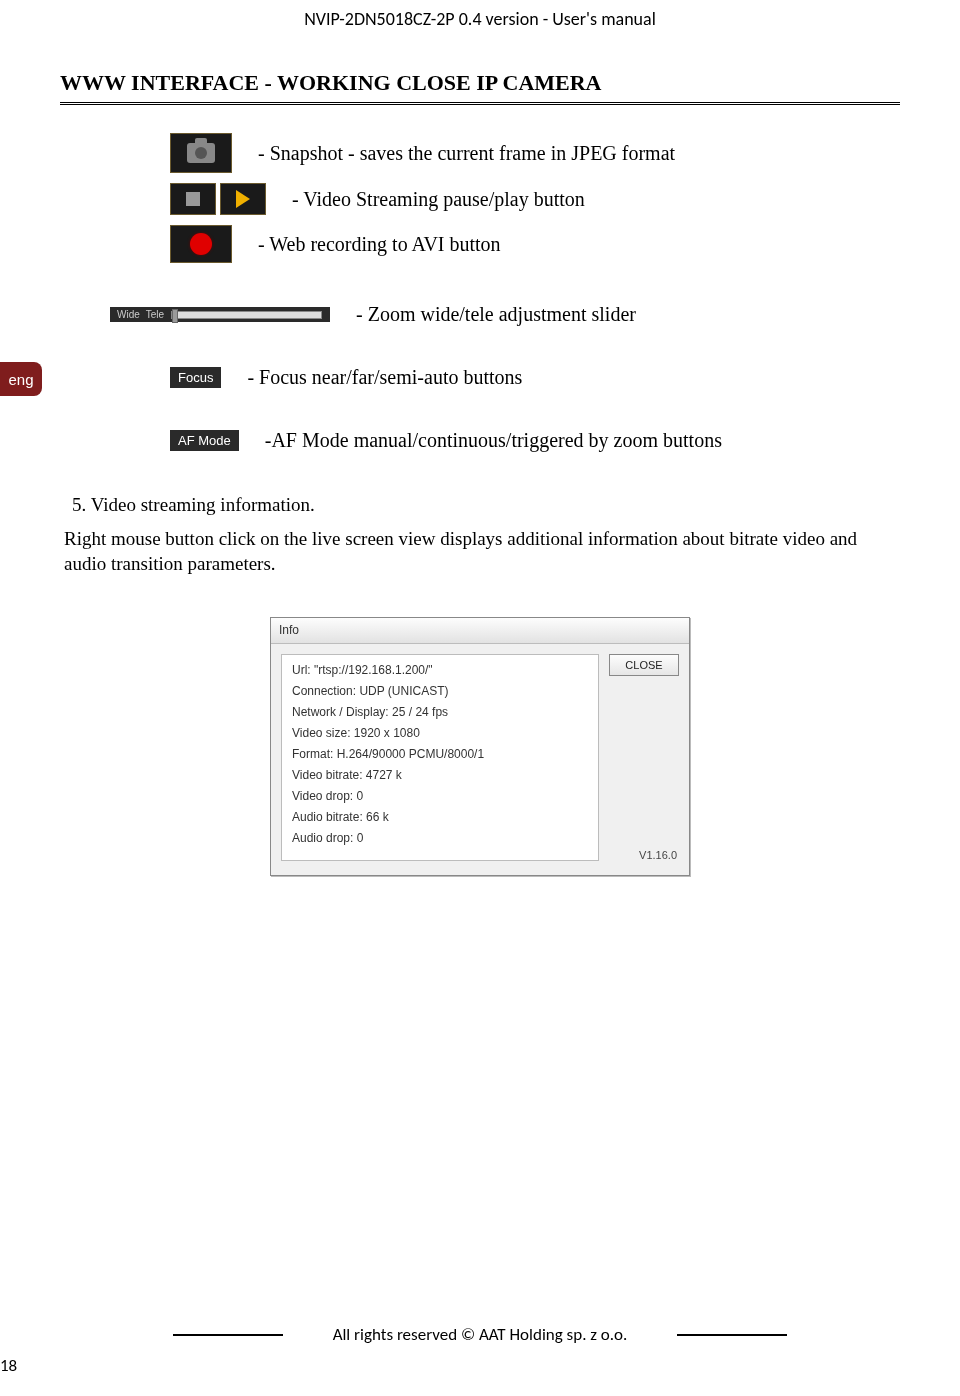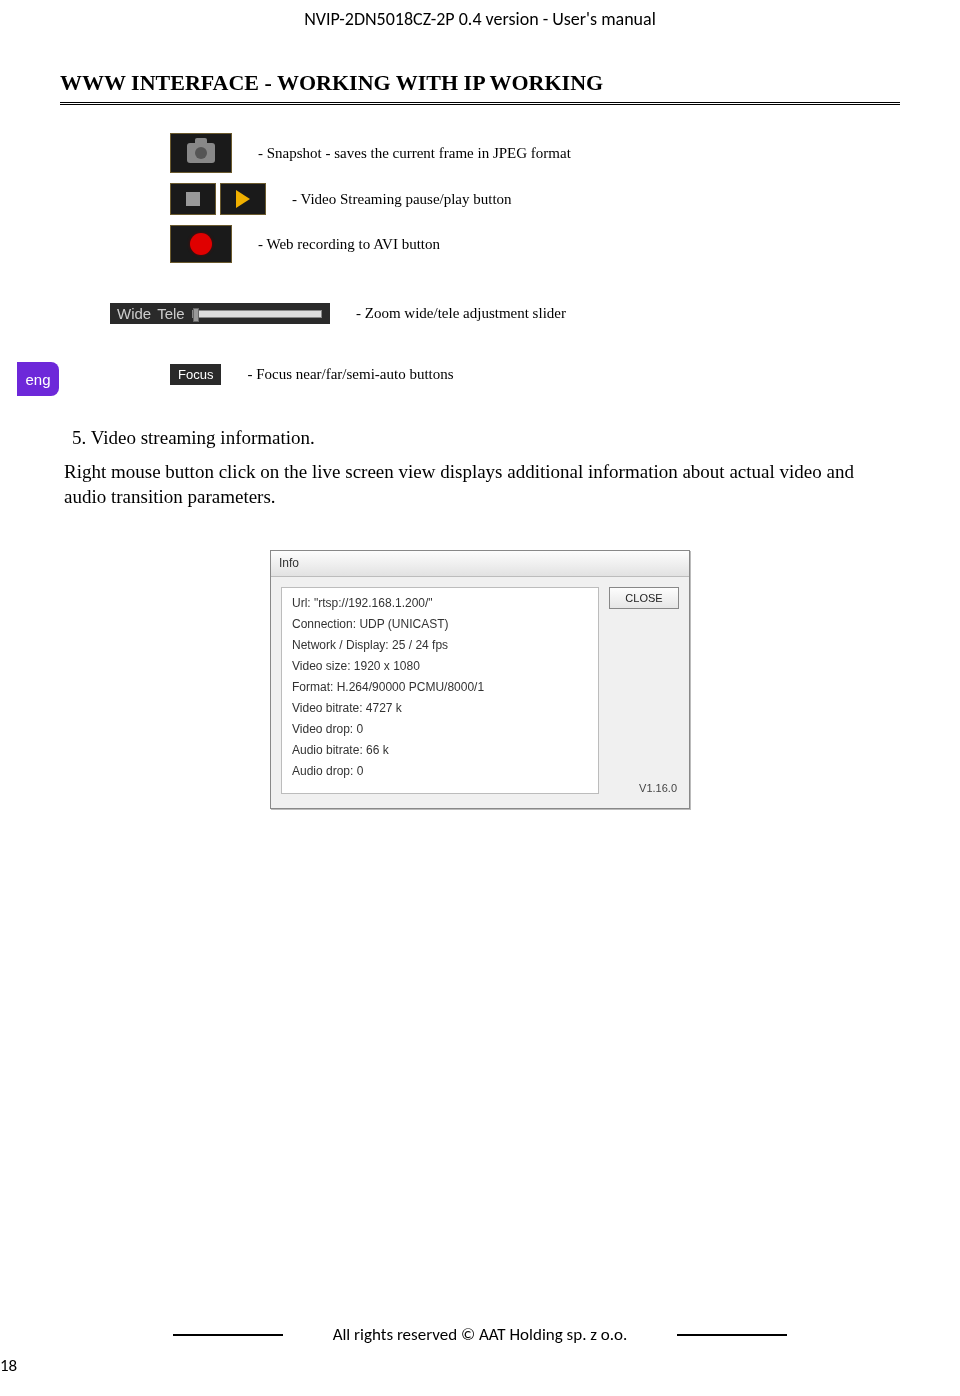--- a/index.html
+++ b/index.html
@@ -34,32 +34,32 @@
   .icon-rows {
     margin-left: 110px;
   }
   .icon-row {
     display: flex;
     align-items: center;
     margin-bottom: 10px;
   }
   .icon-row.gap-lg { margin-bottom: 40px; }
   .icon-desc {
-    font-size: 15px;
+    font-size: 20px;
     font-family: "Times New Roman", serif;
     margin-left: 26px;
   }
   
   .eng-tab {
     position: absolute;
-    left: 17px;
+    left: 0;
     top: 362px;
     width: 42px;
     height: 34px;
-    background: #6d28d9;
+    background: #7f1d1d;
     color: #fff;
     font-family: Arial, sans-serif;
     font-size: 15px;
     display: flex;
     align-items: center;
     justify-content: center;
     border-top-right-radius: 8px;
     border-bottom-right-radius: 8px;
   }
   
@@ -96,23 +96,23 @@
   .rec-icon {
     width: 62px; height: 38px; background: #1a1a1a; border: 1px solid #6b5a2e;
     display: flex; align-items: center; justify-content: center;
   }
   .rec-icon .dot {
     width: 22px; height: 22px; background: #e00000; border-radius: 50%;
     box-shadow: 0 0 3px #600;
   }
   
   .zoom-slider {
-    width: 220px; height: 21px; background: #2a2a2a;
+    width: 220px; height: 15px; background: #2a2a2a;
     display: flex; align-items: center; padding: 0 4px;
-    font-family: Arial, sans-serif; font-size: 15px; color: #ccc; justify-content: center;
+    font-family: Arial, sans-serif; font-size: 10px; color: #ccc; justify-content: center;
   }
   .zoom-slider .lbl { padding: 0 3px; }
   .zoom-slider .track {
     flex: 1; height: 8px; background: #ddd; border: 1px solid #888;
     margin: 0 4px; position: relative;
   }
   .zoom-slider .thumb {
     position: absolute; left: 0; top: -3px; width: 6px; height: 14px;
     background: #999; border: 1px solid #666;
   }
@@ -185,21 +185,21 @@
   .page-no {
     font-family: Calibri, Arial, sans-serif; font-size: 17px;
   }
 </style>
 </head>
 <body>
 
 <div class="page">
   <div class="header-title">NVIP-2DN5018CZ-2P 0.4 version - User's manual</div>
 
-  <div class="section-title">WWW INTERFACE - WORKING WITH IP WORKING</div>
+  <div class="section-title">WWW INTERFACE - WORKING CLOSE IP CAMERA</div>
   <div class="double-rule"></div>
 
   <div class="eng-tab">eng</div>
 
   <div class="icon-rows">
     <div class="icon-row">
       <div class="snapshot-icon">
           <div class="cam"></div>
         </div>
       <div class="icon-desc">- Snapshot - saves the current frame in JPEG format</div>
@@ -231,24 +231,28 @@
           </div>
       </div>
       <div class="icon-desc">- Zoom wide/tele adjustment slider</div>
     </div>
 
     <div class="icon-row gap-lg">
       <div class="label-btn">Focus</div>
       <div class="icon-desc">- Focus near/far/semi-auto buttons</div>
     </div>
 
+    <div class="icon-row gap-lg">
+      <div class="label-btn">AF Mode</div>
+      <div class="icon-desc">-AF Mode manual/continuous/triggered by zoom buttons</div>
+    </div>
   </div>
 
   <div class="body-text indent" style="margin-top:40px;">5.  Video streaming information.</div>
-  <div class="body-text">Right mouse button click on the live screen view displays additional information about actual video and audio transition parameters.</div>
+  <div class="body-text">Right mouse button click on the live screen view displays additional information about bitrate video and audio transition parameters.</div>
 
   <div class="info-dialog">
     <div class="info-titlebar">Info</div>
     <div class="info-body">
       <div class="info-panel">
         <div>Url: "rtsp://192.168.1.200/"</div>
         <div>Connection: UDP (UNICAST)</div>
         <div>Network / Display:  25 / 24 fps</div>
         <div>Video size: 1920 x 1080</div>
         <div>Format: H.264/90000 PCMU/8000/1</div>

